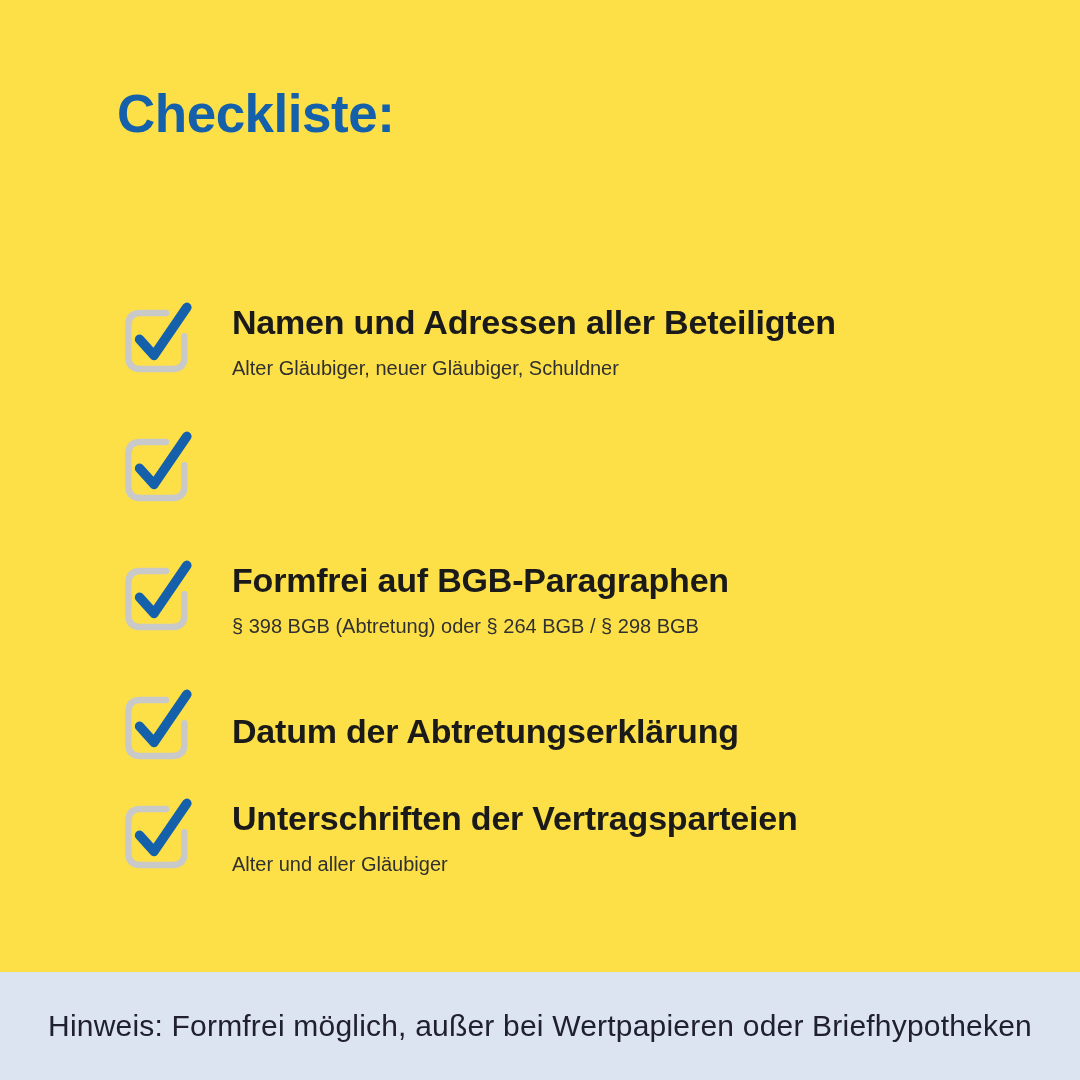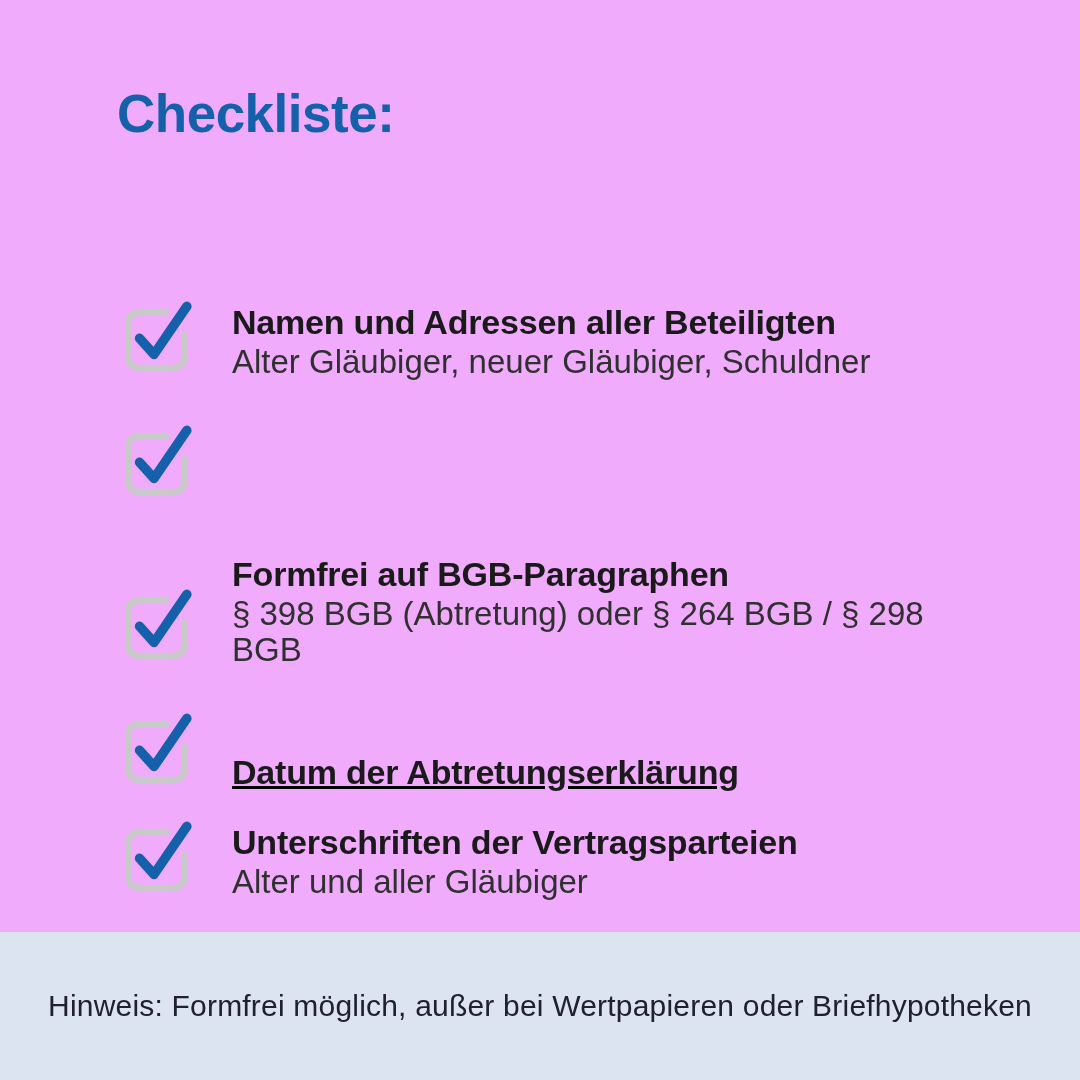--- a/index.html
+++ b/index.html
@@ -5,71 +5,71 @@
   html, body { margin: 0; padding: 0; }
   body {
     width: 1080px; height: 1080px;
     background: #ffffff;
     font-family: "Liberation Sans", sans-serif;
     overflow: hidden;
   }
   .canvas {
     position: relative;
     width: 1080px; height: 1080px;
-    background: #f0abfc;
+    background: #fde047;
   }
   .title {
     position: absolute;
     left: 117px; top: 72px;
     margin: 0;
     font-size: 53px;
     font-weight: 700;
     line-height: 83px;
     color: #1560ab;
     letter-spacing: -0.5px;
   }
   .title span { display: block; }
   .list {
     position: absolute;
     left: 118px; top: 296px;
     width: 880px;
   }
   .item {
     display: flex;
-    align-items: flex-end;
+    align-items: center;
     margin-bottom: 44px;
   }
-  .item.no-sub { margin-bottom: 24px; text-decoration: underline; }
+  .item.no-sub { margin-bottom: 24px; }
   .icon-wrap {
     flex: 0 0 80px;
     width: 80px; height: 80px;
     margin-right: 34px;
     position: relative;
   }
   .icon-wrap svg { overflow: visible; display: block; }
   .item-text { padding-top: 6px; }
   .heading {
     font-size: 34px;
     font-weight: 700;
     color: #1a1a1a;
     line-height: 40px;
     letter-spacing: -0.2px;
   }
   .sub {
-    font-size: 33px;
+    font-size: 20px;
     font-weight: 400;
     color: #303030;
     line-height: 36px;
-    margin-top: 2px;
+    margin-top: 8px;
   }
   .sub:empty { display: none; }
   .footer {
     position: absolute;
     left: 0; bottom: 0;
-    width: 1080px; height: 148px;
+    width: 1080px; height: 108px;
     background: #dbe4f0;
     display: flex;
     align-items: center;
     justify-content: center;
   }
   .footer-text {
     font-size: 30px;
     color: #20202e;
     letter-spacing: 0.2px;
   }

